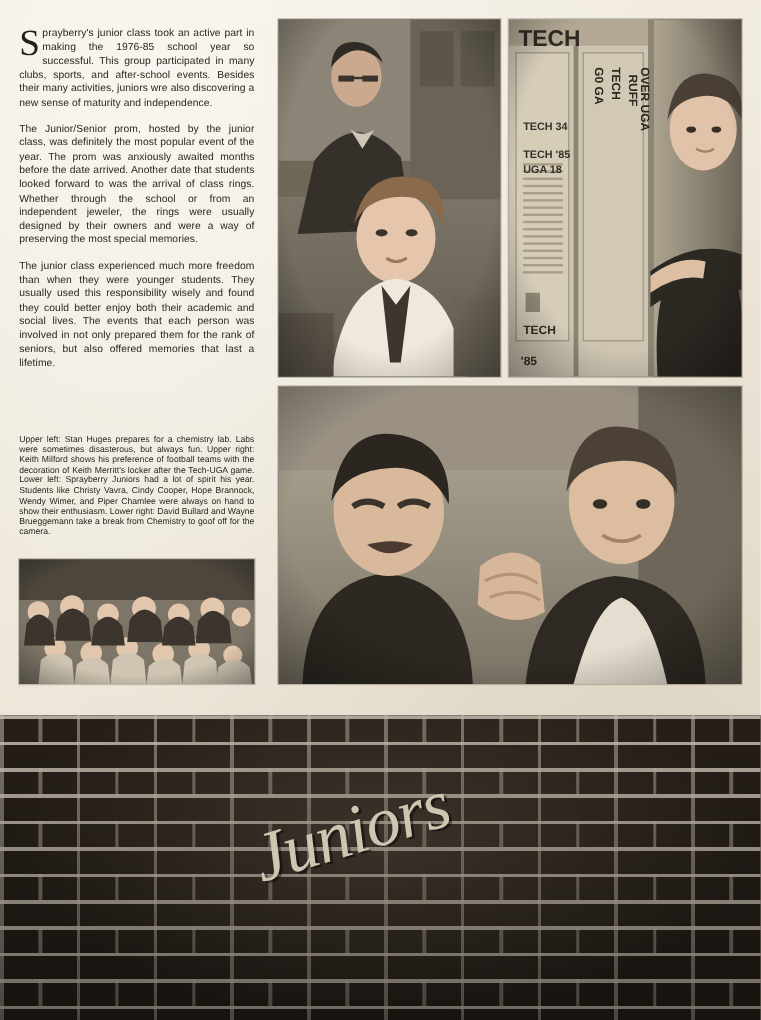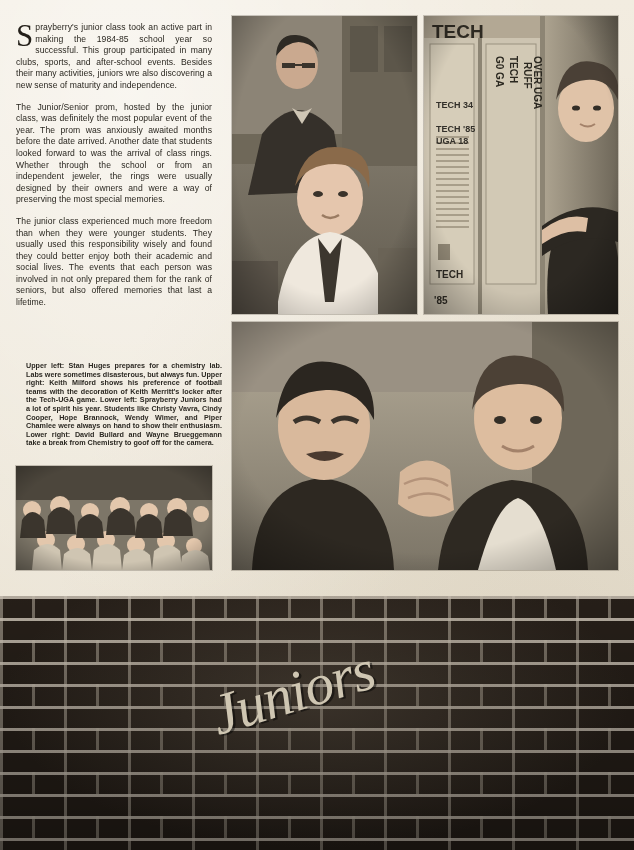--- a/index.html
+++ b/index.html
@@ -59,28 +59,27 @@
     font-size: 31px;
     line-height: 25px;
     font-weight: 400;
     padding: 0 2px 0 0;
     margin-top: 1px;
     color: #231f19;
   }
 
   #caption-block {
     position: absolute;
-    left: 26px;
+    left: 16px;
     top: 362px;
     width: 196px;
     font-size: 7.2px;
     line-height: 8.6px;
     text-align: justify;
     color: #2b2822;
-    font-weight: bold;
   }
 
   
   .photo {
     position: absolute;
     overflow: hidden;
     background: #6d6659;
     box-shadow: 0 0 0 1px rgba(60,52,40,0.25);
   }
   .photo .inner {
@@ -180,21 +179,21 @@
     pointer-events: none;
   }
 </style>
 </head>
 <body>
 
 <div id="page">
   <div id="paper-texture"></div>
 
   <div id="text-column">
-    <p class="body-par dropcap-par"><span class="dropcap">S</span><span>prayberry's junior class took an active part in making the 1984-85 school year so successful. This group participated in many clubs, sports, and after-school events. Besides their many activities, juniors wre also discovering a new sense of maturity and independence.</span></p>
+    <p class="body-par dropcap-par"><span class="dropcap">S</span><span>prayberry's junior class took an active part in making the 1976-85 school year so successful. This group participated in many clubs, sports, and after-school events. Besides their many activities, juniors wre also discovering a new sense of maturity and independence.</span></p>
     <p class="body-par">The Junior/Senior prom, hosted by the junior class, was definitely the most popular event of the year. The prom was anxiously awaited months before the date arrived. Another date that students looked forward to was the arrival of class rings. Whether through the school or from an independent jeweler, the rings were usually designed by their owners and were a way of preserving the most special memories.</p>
     <p class="body-par">The junior class experienced much more freedom than when they were younger students. They usually used this responsibility wisely and found they could better enjoy both their academic and social lives. The events that each person was involved in not only prepared them for the rank of seniors, but also offered memories that last a lifetime.</p>
   </div>
 
   <div id="caption-block">Upper left: Stan Huges prepares for a chemistry lab. Labs were sometimes disasterous, but always fun. Upper right: Keith Milford shows his preference of football teams with the decoration of Keith Merritt's locker after the Tech-UGA game. Lower left: Sprayberry Juniors had a lot of spirit his year. Students like Christy Vavra, Cindy Cooper, Hope Brannock, Wendy Wimer, and Piper Chamlee were always on hand to show their enthusiasm. Lower right: David Bullard and Wayne Brueggemann take a break from Chemistry to goof off for the camera.</div>
 
   <div class="photo" id="photo-chem-lab">
     <svg class="inner" viewBox="0 0 185 298" preserveAspectRatio="none">
       <defs>
         <linearGradient id="bgA" x1="0" y1="0" x2="0" y2="1">

